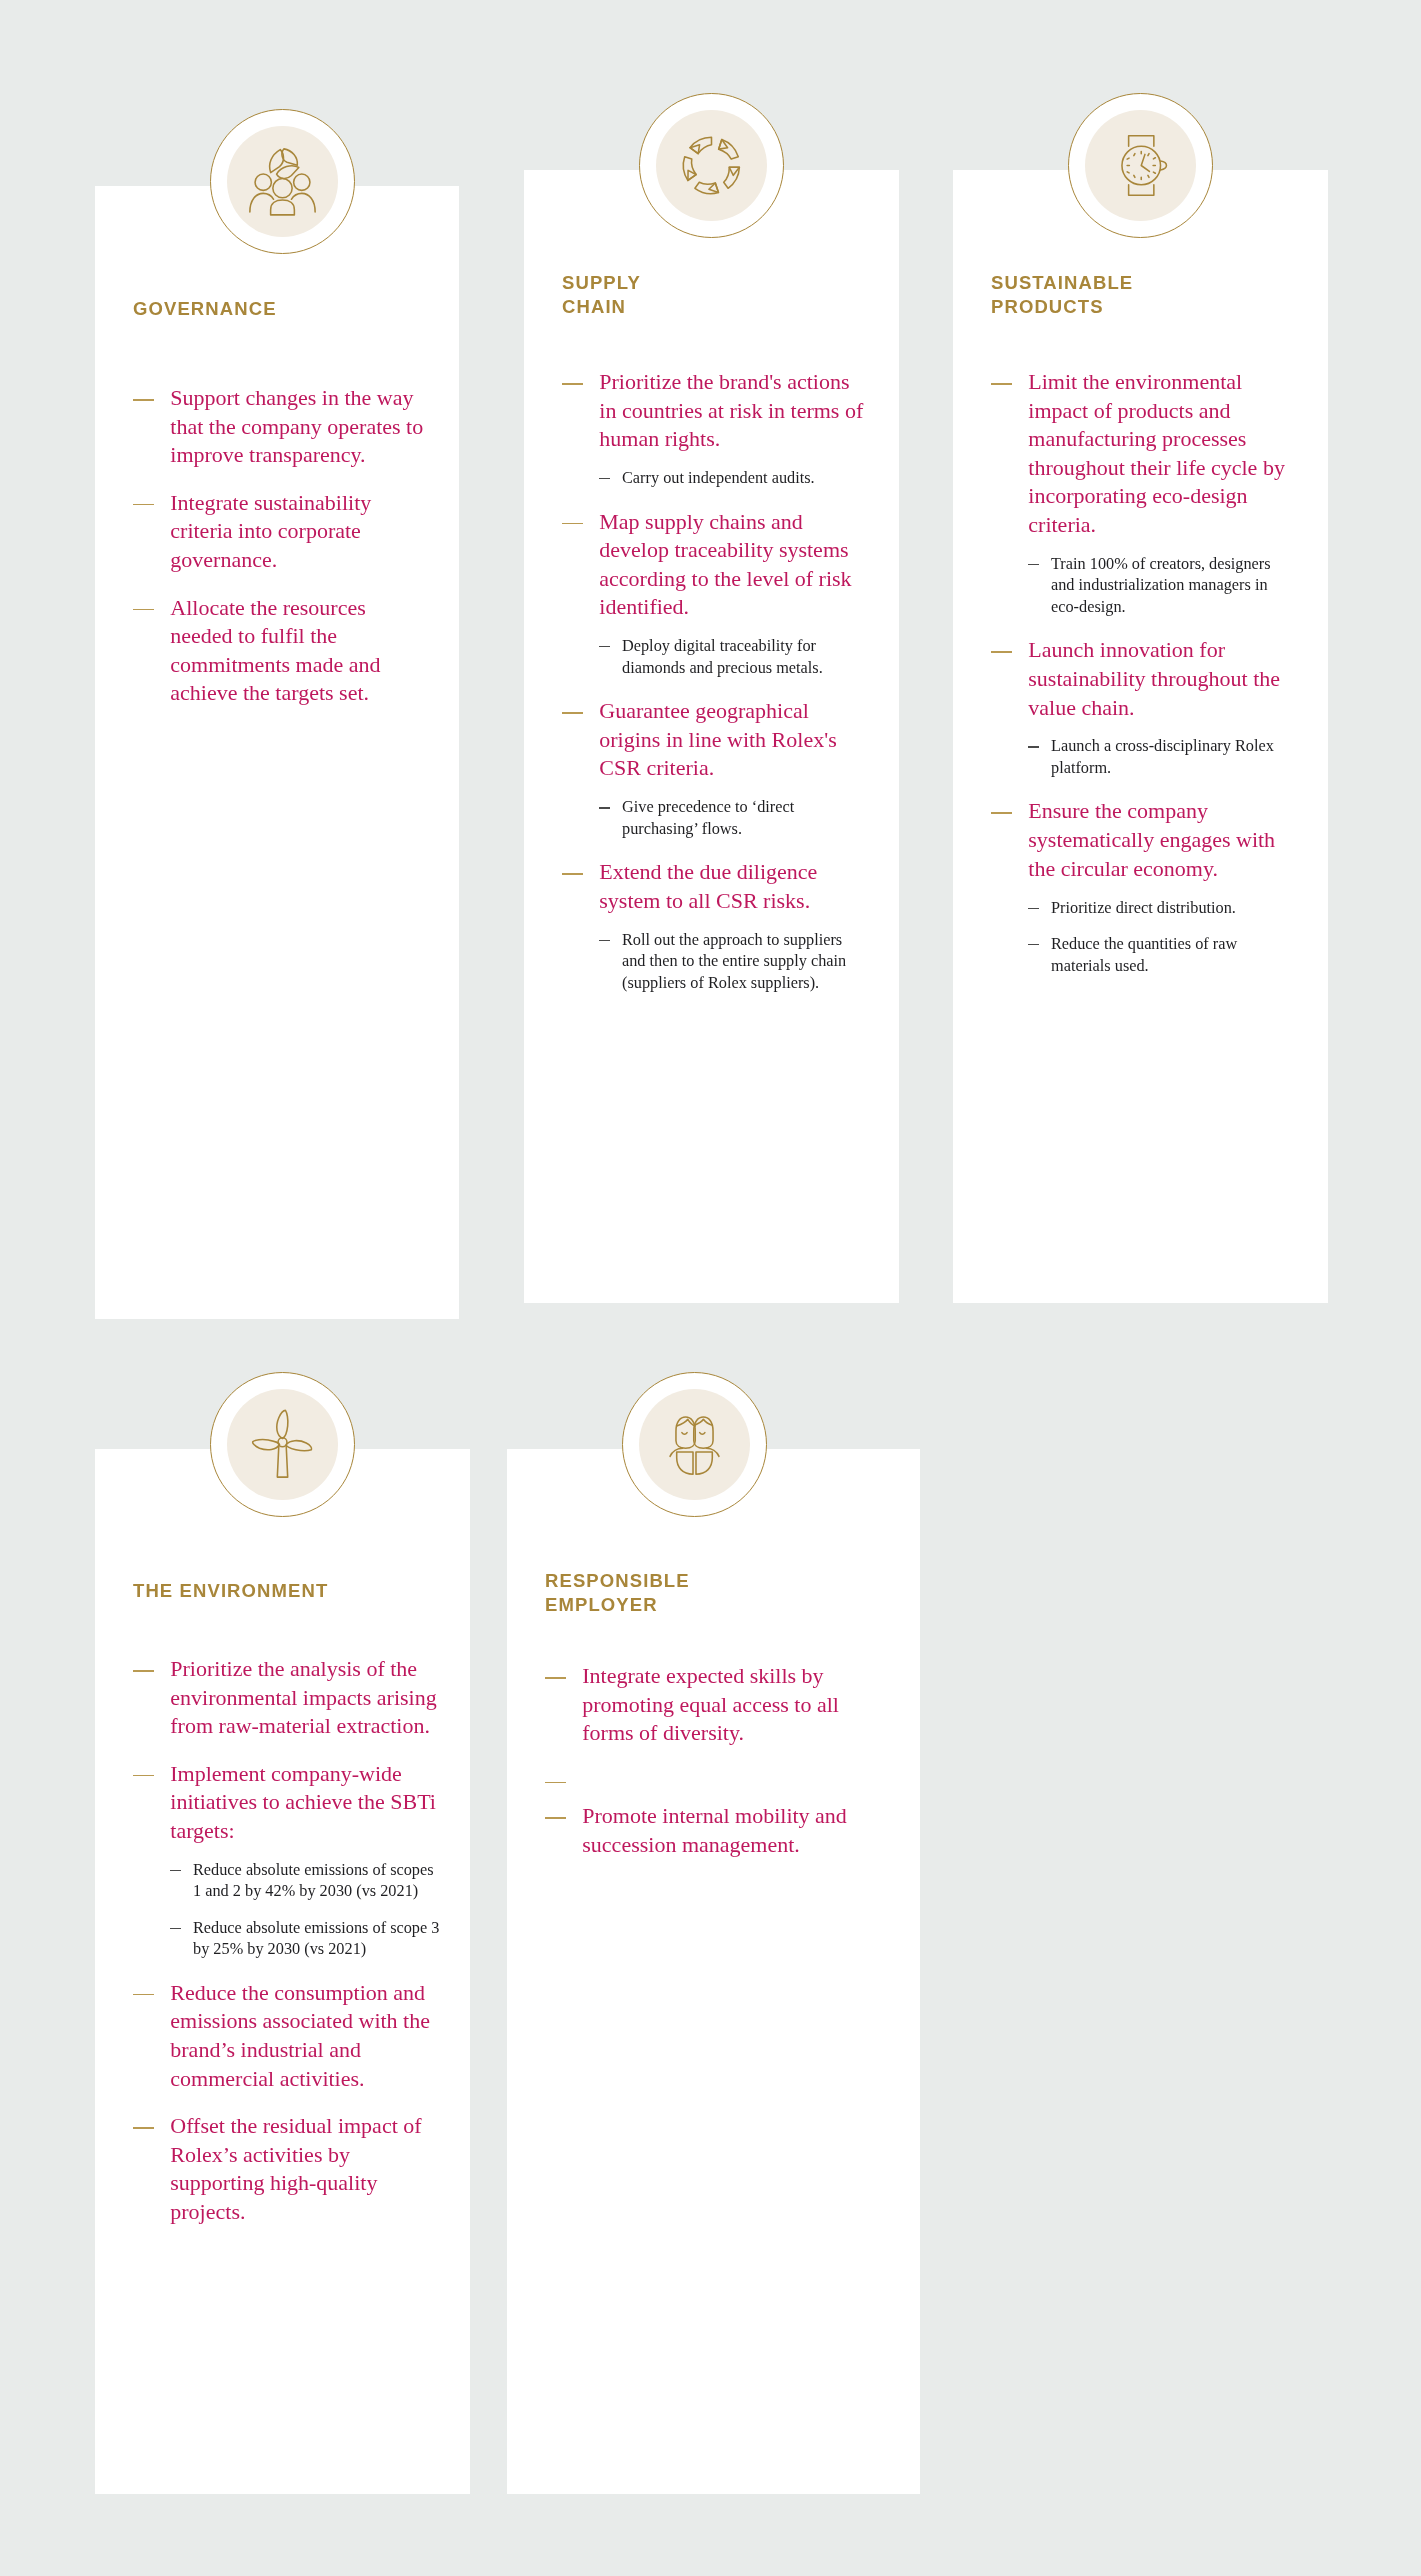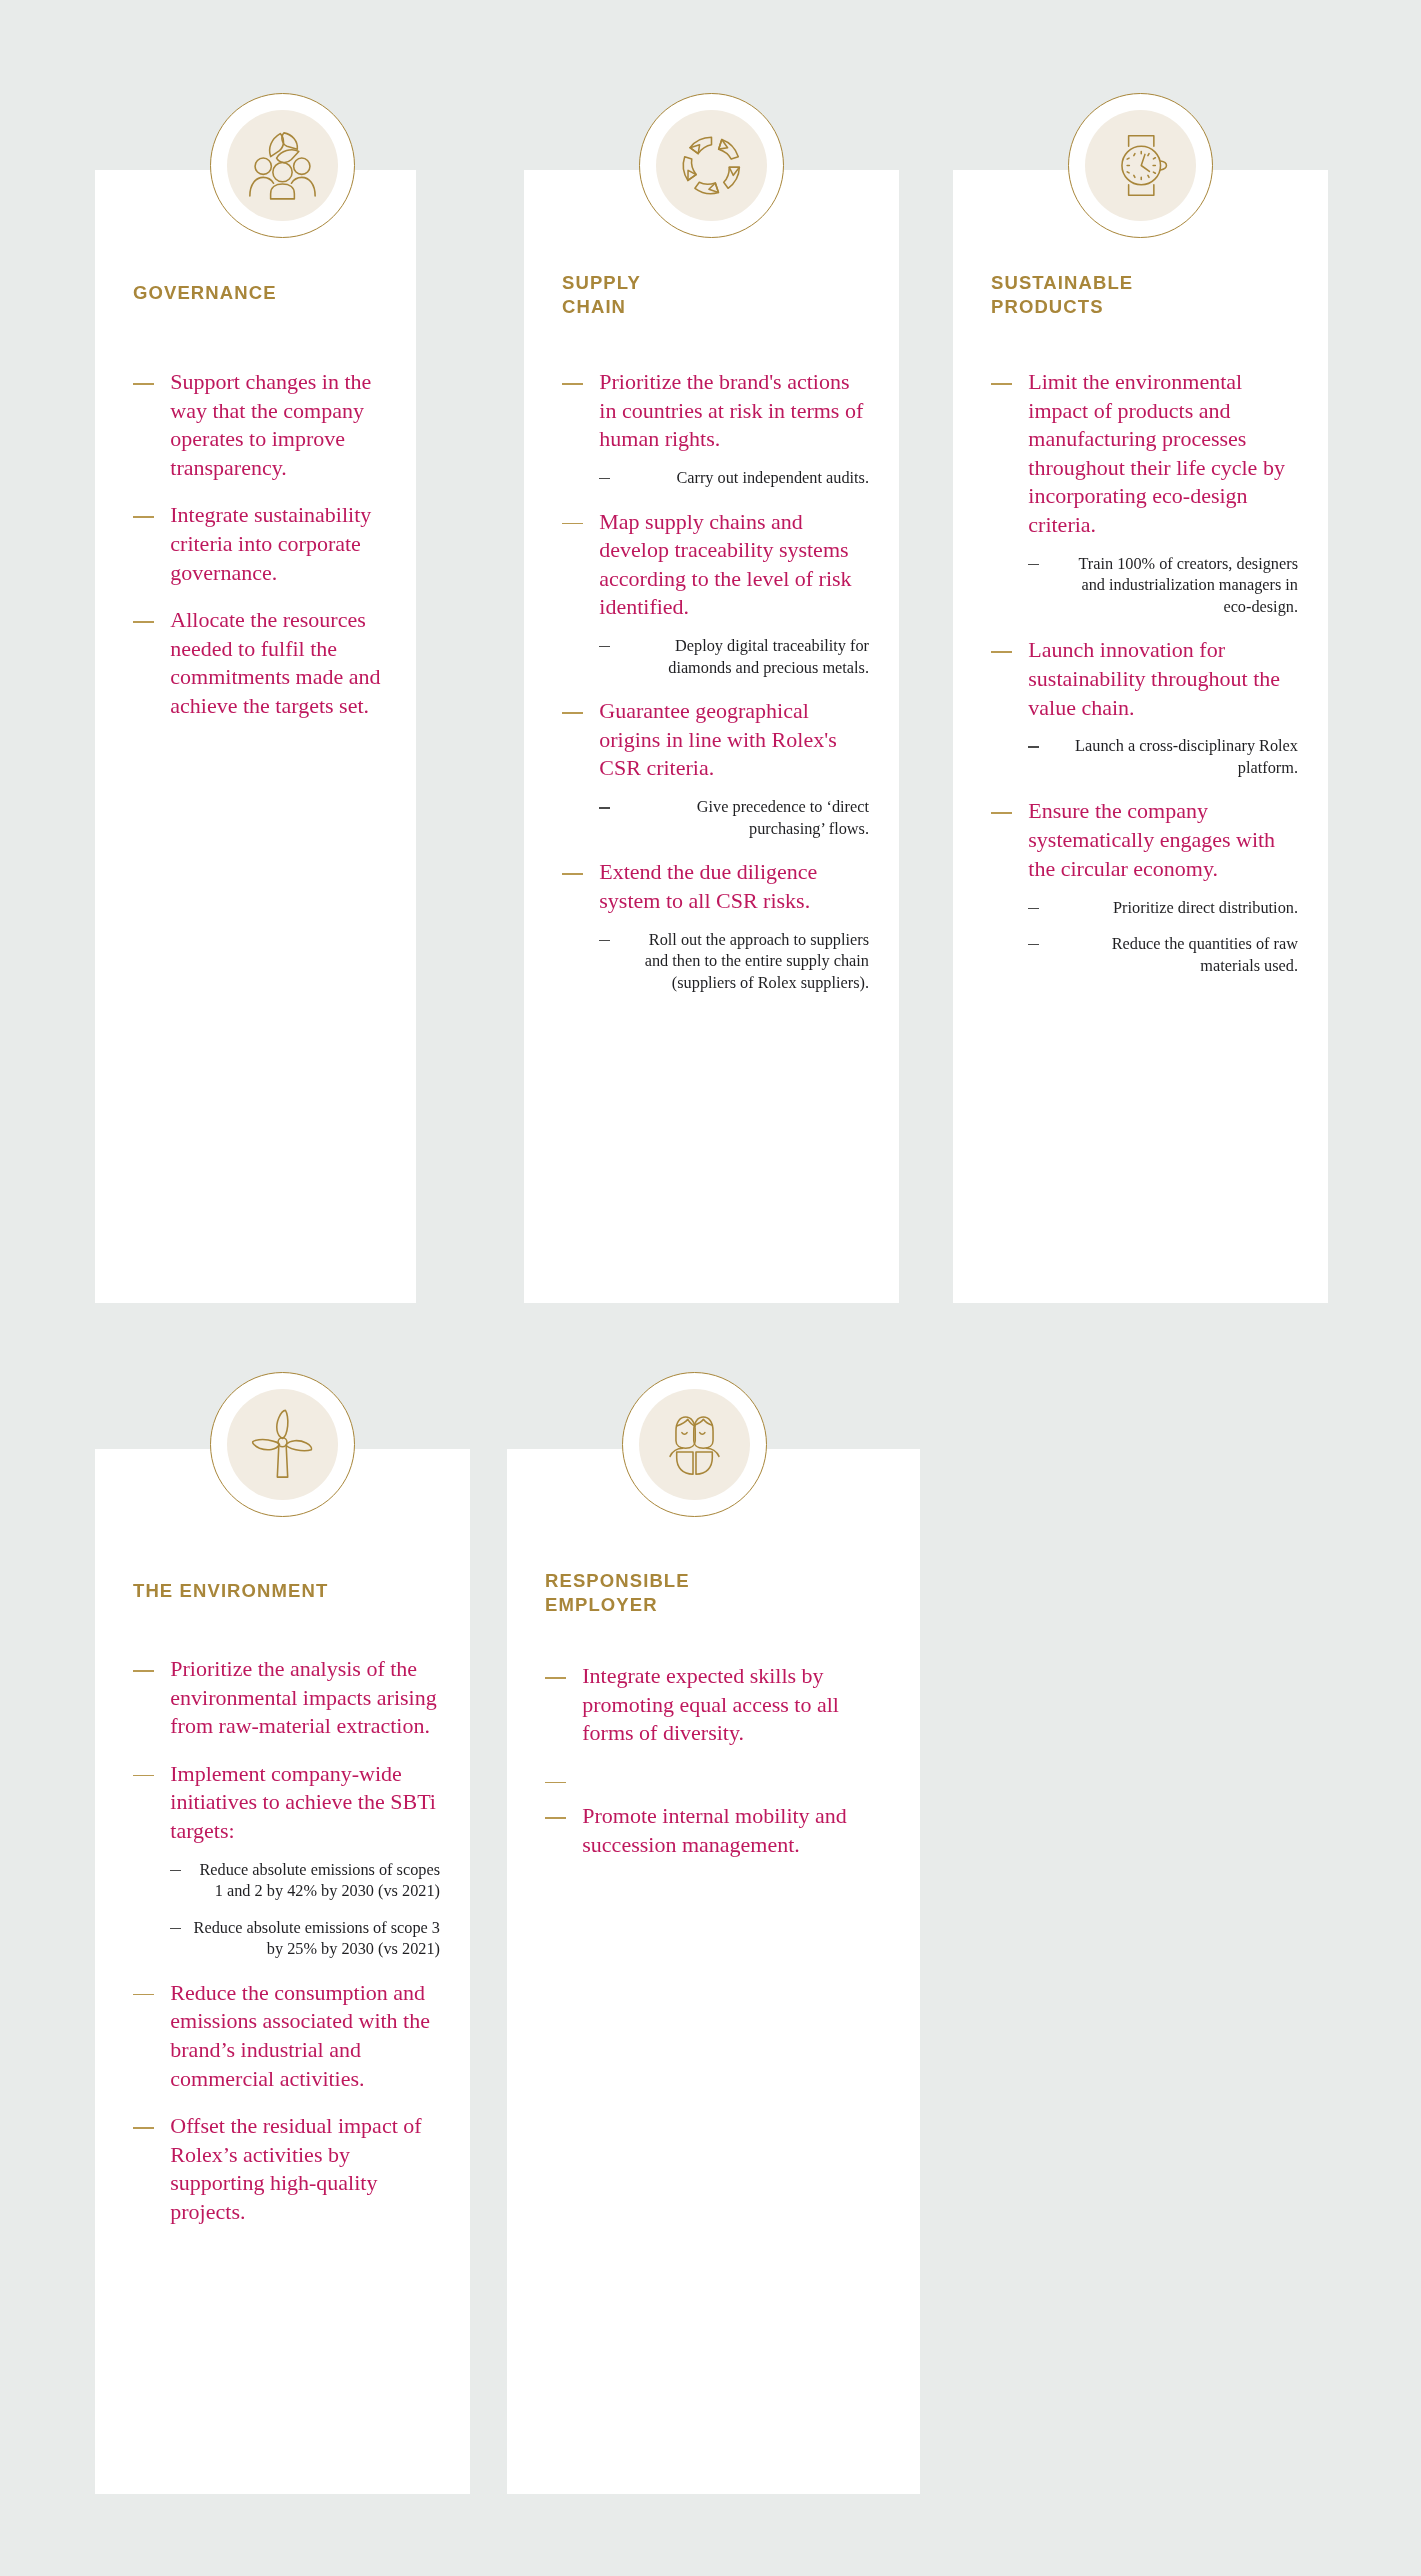--- a/index.html
+++ b/index.html
@@ -117,33 +117,32 @@
     height: 1.2px;
     background: #4a4a4a;
     margin-top: 11px;
     margin-right: 12px;
   }
   .sub .stext {
     flex: 1 1 auto;
     font-size: 16.3px;
     line-height: 1.32;
     color: #1f1f22;
-    text-align: right;
   }
 
   .bullet-group { margin-bottom: 19px; }
   .bullet-group:last-child { margin-bottom: 0; }
   .bullet-group > .bullet { margin-bottom: 0; }
 </style>
 </head>
 <body>
 
 <div class="board">
 
-  <div class="card" style="left:95px; top:170px; width:321px; height:1133px;">
+  <div class="card" style="left:95px; top:186px; width:364px; height:1133px;">
     <div class="icon-badge" style="left:115px; top:-77px;">
       <div class="disc"></div>
       <svg width="89" height="89" viewBox="0 0 120 120" fill="none" stroke="#a8863a" stroke-width="2.1" stroke-linejoin="round" stroke-linecap="round">
         <path d="M57 17 C45 24 40 36 44 48 L56 40 C63 34 63 23 57 17 Z"></path>
         <path d="M62 16 C73 18 81 27 80 38 L66 34 C59 31 57 21 62 16 Z"></path>
         <path d="M52 50 C58 40 72 36 82 41 L72 52 C66 58 56 57 52 50 Z"></path>
         <circle cx="34" cy="61" r="11"></circle>
         <circle cx="86" cy="61" r="11"></circle>
         <circle cx="60" cy="69" r="13"></circle>
         <path d="M16 101 C16 85 24 76 34 76 C40 76 45 79 48 84"></path>

